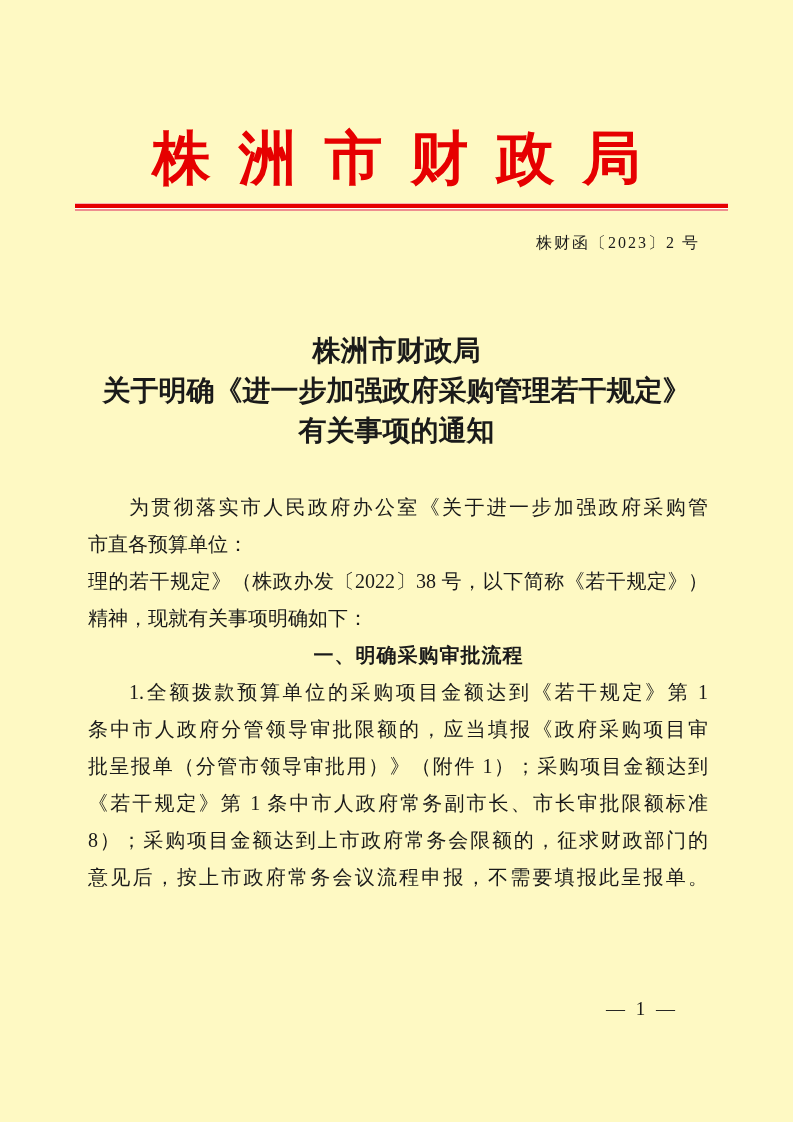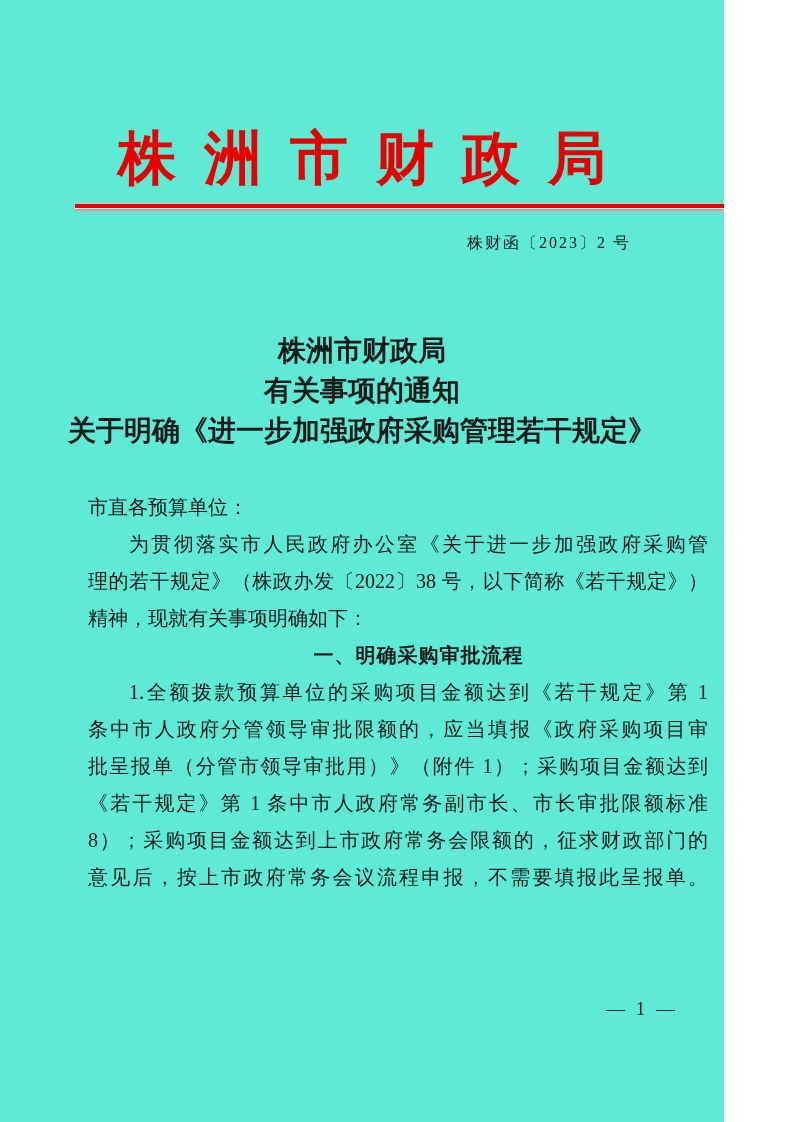--- a/index.html
+++ b/index.html
@@ -2,23 +2,23 @@
 <html lang="zh"><head>
 <meta charset="utf-8">
 <style>
   html, body {
     margin: 0;
     padding: 0;
     background: #ffffff;
   }
   .page {
     position: relative;
-    width: 724px;
+    width: 793px;
     height: 1122px;
-    background: #5eead4;
+    background: #fef9c3;
     overflow: hidden;
     font-family: "Liberation Serif", "DejaVu Serif", serif;
     color: #1a1a1a;
   }
   
   .letterhead {
     position: absolute;
     top: 126px;
     left: 0;
     right: 0;
@@ -107,27 +107,27 @@
 <div class="page" style="color: rgb(26, 26, 26);">
 
   <div class="letterhead" style="color: rgb(230, 0, 0);">株洲市财政局</div>
 
   <div class="red-rule"></div>
 
   <div class="doc-number">株财函〔2023〕2 号</div>
 
   <div class="doc-title">
     <div>株洲市财政局</div>
+    <div>关于明确《进一步加强政府采购管理若干规定》</div>
     <div>有关事项的通知</div>
-    <div>关于明确《进一步加强政府采购管理若干规定》</div>
   </div>
 
   <div class="body-text">
+      <div class="body-line indent justify">为贯彻落实市人民政府办公室《关于进一步加强政府采购管</div>
       <div class="body-line">市直各预算单位：</div>
-      <div class="body-line indent justify">为贯彻落实市人民政府办公室《关于进一步加强政府采购管</div>
       <div class="body-line justify">理的若干规定》（株政办发〔2022〕38 号，以下简称《若干规定》）</div>
       <div class="body-line">精神，现就有关事项明确如下：</div>
       <div class="body-line indent bold-heading">一、明确采购审批流程</div>
       <div class="body-line indent justify">1.全额拨款预算单位的采购项目金额达到《若干规定》第 1</div>
       <div class="body-line justify">条中市人政府分管领导审批限额的，应当填报《政府采购项目审</div>
       <div class="body-line justify">批呈报单（分管市领导审批用）》（附件 1）；采购项目金额达到</div>
       <div class="body-line justify">《若干规定》第 1 条中市人政府常务副市长、市长审批限额标准</div>
       <div class="body-line justify">8）；采购项目金额达到上市政府常务会限额的，征求财政部门的</div>
       <div class="body-line justify">意见后，按上市政府常务会议流程申报，不需要填报此呈报单。</div>
     </div>

